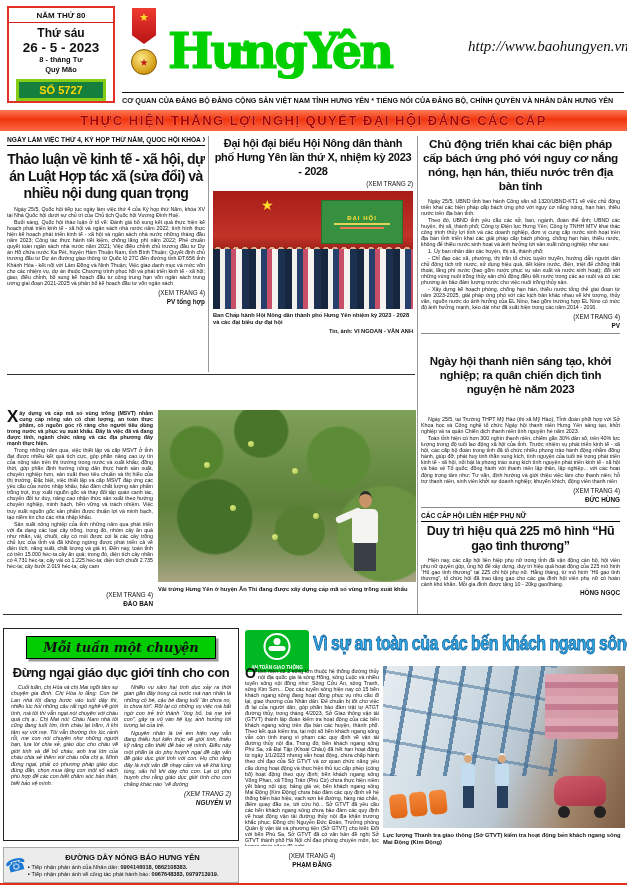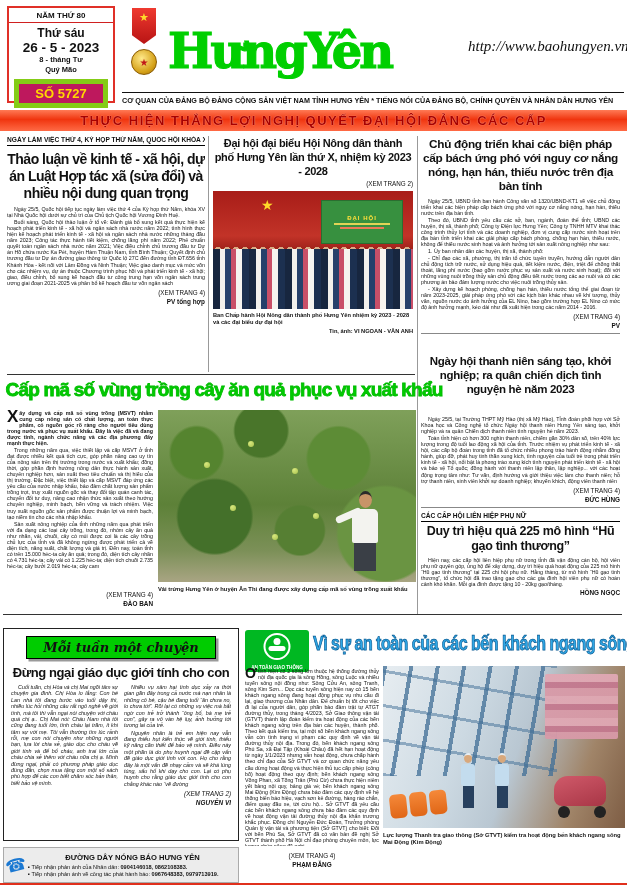--- a/index.html
+++ b/index.html
@@ -5,22 +5,22 @@
   html,body{margin:0;padding:0;background:#fff;}
   .page{position:relative;width:627px;height:889px;background:#fff;overflow:hidden;
         font-family:"Liberation Sans",sans-serif;color:#111;}
   
   .date-box{position:absolute;left:7px;top:6px;width:108px;height:97px;border:2px solid #e03028;
             text-align:center;box-sizing:border-box;}
   .date-box .year{font-size:8px;font-weight:bold;padding:3px 0 2px;border-bottom:1px solid #d02020;}
   .date-box .weekday{font-size:12px;font-weight:bold;margin-top:3px;}
   .date-box .date{font-size:13.5px;font-weight:bold;}
   .date-box .lunar{font-size:7.5px;font-weight:bold;line-height:1.3;}
-  .date-box .issue{margin:4px auto 0;width:80%;background:#be185d;color:#ffd800;font-weight:bold;
-                   font-size:13px;padding:2px 0;border:5px solid #84cc16;}
+  .date-box .issue{margin:4px auto 0;width:80%;background:#15803d;color:#ffd800;font-weight:bold;
+                   font-size:11px;padding:2px 0;border:3px solid #84cc16;}
   .medals{position:absolute;left:121px;top:8px;width:46px;height:92px;display:flex;flex-direction:column;
           align-items:center;gap:5px;}
   .ribbon{position:relative;width:24px;height:36px;background:linear-gradient(180deg,#ef3a30,#b81414);
           clip-path:polygon(0 0,100% 0,100% 76%,50% 100%,0 76%);}
   .ribbon .star{position:absolute;left:0;right:0;top:4px;text-align:center;color:#ffd92a;font-size:11px;line-height:11px;}
   .coin{width:24px;height:24px;border-radius:50%;border:1px solid #8a5a00;
         background:radial-gradient(circle at 40% 35%,#ffe98a,#d4a017 65%,#9a6a08);
         display:flex;align-items:center;justify-content:center;color:#c01818;font-size:10px;}
   .logo{position:absolute;left:168px;top:10px;width:300px;height:82px;line-height:82px;
         font-family:"DejaVu Serif",serif;font-weight:bold;font-size:48px;letter-spacing:-3px;
@@ -236,21 +236,20 @@
       <div class="hl5">Duy trì hiệu quả 225 mô hình “Hũ gạo tình thương”</div>
       <div class="body-txt">
         <p class="indent">Hiện nay, các cấp hội liên hiệp phụ nữ trong tỉnh đã vận động cán bộ, hội viên phụ nữ quyên góp, ủng hộ để xây dựng, duy trì hiệu quả hoạt động của 225 mô hình “Hũ gạo tình thương” tại 225 chi hội phụ nữ. Hằng tháng, từ mô hình “Hũ gạo tình thương”, tổ chức hội đã trao tặng gạo cho các gia đình hội viên phụ nữ có hoàn cảnh khó khăn. Mỗi gia đình được tặng 10 - 20kg gạo/tháng.</p>
       </div>
       <div class="byline">HỒNG NGỌC</div>
     </div>
   </div>
 
   <div class="hline" style="left:7px;top:374px;width:408px;"></div>
 
-  <div class="green-hl">Cấp mã số vùng trồng cây ăn quả phục vụ xuất khẩu</div>
 
   <div class="msvt-body body-txt">
     <p class="lead"><span class="dc big">X</span><span>ây dựng và cấp mã số vùng trồng (MSVT) nhằm cung cấp nông sản có chất lượng, an toàn thực phẩm, có nguồn gốc rõ ràng cho người tiêu dùng trong nước và phục vụ xuất khẩu. Đây là việc đã và đang được tỉnh, ngành chức năng và các địa phương đẩy mạnh thực hiện.</span></p>
     <p class="indent">Trong những năm qua, việc thiết lập và cấp MSVT ở tỉnh đạt được nhiều kết quả tích cực, góp phần nâng cao uy tín của nông sản trên thị trường trong nước và xuất khẩu; đồng thời, góp phần định hướng nông dân thực hành sản xuất, chuyên nghiệp hơn, sản xuất theo tiêu chuẩn và thị hiếu của thị trường. Đặc biệt, việc thiết lập và cấp MSVT đáp ứng các yêu cầu của nước nhập khẩu, bảo đảm chất lượng sản phẩm trồng trọt, truy xuất nguồn gốc và thay đổi tập quán canh tác, chuyển đổi tư duy, nâng cao nhận thức sản xuất theo hướng chuyên nghiệp, minh bạch, bền vững và trách nhiệm. Việc truy xuất nguồn gốc sản phẩm được thuận lợi và minh bạch, tạo niềm tin cho các nhà nhập khẩu.</p>
     <p class="indent">Sản xuất nông nghiệp của tỉnh những năm qua phát triển với đa dạng các loại cây trồng, trong đó, nhóm cây ăn quả như nhãn, vải, chuối, cây có múi được coi là các cây trồng chủ lực của tỉnh và đã không ngừng được phát triển cả về diện tích, năng suất, chất lượng và giá trị. Đến nay, toàn tỉnh có trên 15.000 héc-ta cây ăn quả; trong đó, diện tích cây nhãn có 4.731 héc-ta; cây vải có 1.225 héc-ta; diện tích chuối 2.735 héc-ta; cây bưởi 2.019 héc-ta; cây cam</p>
   </div>
   <div class="msvt-end">
     <div class="xemtrang">(XEM TRANG 4)</div>
     <div class="byline">ĐÀO BAN</div>
   </div>

